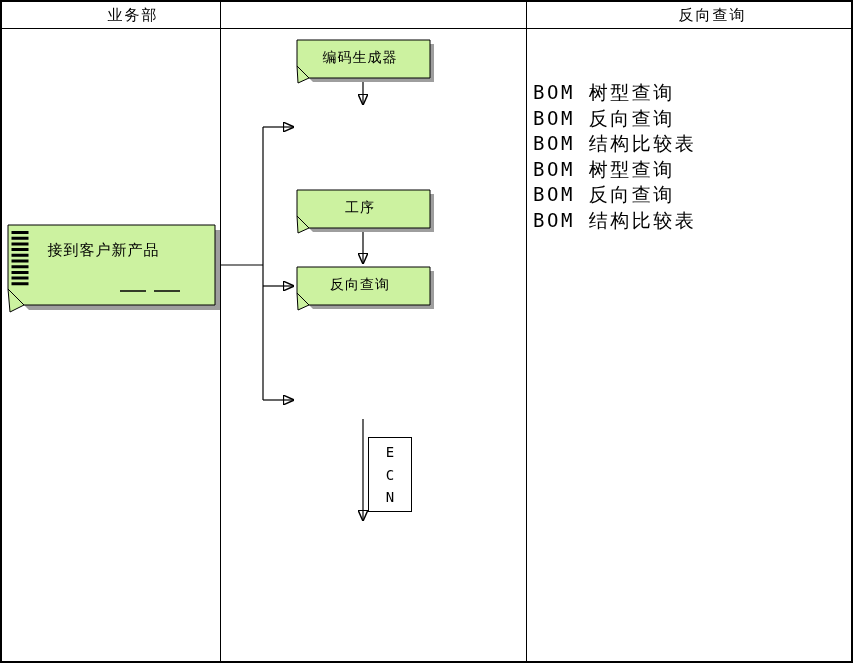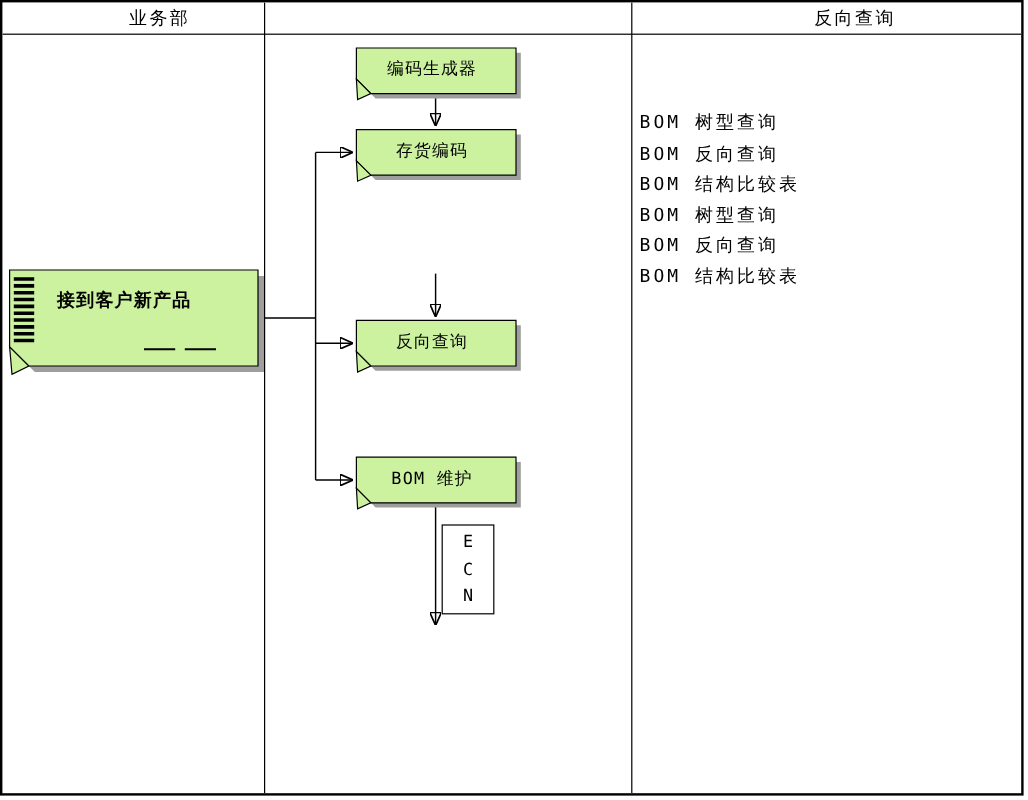--- a/index.html
+++ b/index.html
@@ -24,42 +24,42 @@
     position:absolute; top:0; height:26px; line-height:26px;
     text-align:center; font-size:15px; letter-spacing:2px;padding-left:44px;
   }
   
   .connectors { position:absolute; left:0; top:0; width:853px; height:663px; pointer-events:none; }
   .connectors path { stroke:var(--line_color,#000); stroke-width:1.2; fill:none; }
   
   .node { position:absolute; }
   .node svg { position:absolute; left:0; top:0; overflow:visible; }
   .small { width:126px; height:38px; }
-  .big   { width:167px; height:80px;font-weight:bold; }
+  .big   { width:167px; height:80px; }
   .shape-shadow { fill:var(--shadow_color,#9e9e9e); }
   .shape-body   { fill:var(--node_fill,#ccf2a0); stroke:var(--border,#000); stroke-width:1; }
   .coil   { stroke:var(--border,#000); }
   .marks  { stroke:var(--border,#000); fill:none; }
   .node-label {
     position:absolute; inset:0;
     display:flex; align-items:center; justify-content:center;
     font-size:14px; letter-spacing:1px; padding-bottom:3px;
   }
   .big .node-label { padding-left:24px; font-size:15px; align-items:flex-start; padding-top:16px; }
   
   .ecn-box {
     position:absolute; left:366px; top:435px; width:44px; height:75px;
     background:#fff; border:1px solid #000;
     display:flex; flex-direction:column; align-items:center; justify-content:space-evenly;
     font-size:14px;
   }
   
   .reports {
     position:absolute; left:531px; top:78px;
-    font-size:15px; line-height:25.5px; letter-spacing:2.5px;margin-top:10px;
+    font-size:19px; line-height:25.5px; letter-spacing:2.5px;
   }
 </style>
 </head>
 <body>
 
 <div class="canvas">
 
   <div class="vline" style="left:218px"></div>
   <div class="vline" style="left:524px"></div>
   <div class="hline" style="top:26px"></div>
@@ -96,47 +96,39 @@
 
   <div class="node small" style="left:295px; top:38px">
     <svg width="133" height="38">
       <polygon class="shape-shadow" points="4,4 137,4 137,42 16,42 4,30"></polygon>
       <polygon class="shape-body" points="0,0 133,0 133,38 12,38 0,26"></polygon>
       <polygon class="shape-body" points="0,26 12,38 1,43"></polygon>
     </svg>
     <div class="node-label">编码生成器</div>
   </div>
 
-  <div class="node small" style="left:295px; top:106px">
+
+  <div class="node small" style="left:295px; top:188px">
     <svg width="133" height="38">
       <polygon class="shape-shadow" points="4,4 137,4 137,42 16,42 4,30"></polygon>
       <polygon class="shape-body" points="0,0 133,0 133,38 12,38 0,26"></polygon>
       <polygon class="shape-body" points="0,26 12,38 1,43"></polygon>
     </svg>
-    <div class="node-label">存货编码</div>
+    <div class="node-label">工序</div>
   </div>
-
 
   <div class="node small" style="left:295px; top:265px">
     <svg width="133" height="38">
       <polygon class="shape-shadow" points="4,4 137,4 137,42 16,42 4,30"></polygon>
       <polygon class="shape-body" points="0,0 133,0 133,38 12,38 0,26"></polygon>
       <polygon class="shape-body" points="0,26 12,38 1,43"></polygon>
     </svg>
     <div class="node-label">反向查询</div>
   </div>
 
-  <div class="node small" style="left:295px; top:379px">
-    <svg width="133" height="38">
-      <polygon class="shape-shadow" points="4,4 137,4 137,42 16,42 4,30"></polygon>
-      <polygon class="shape-body" points="0,0 133,0 133,38 12,38 0,26"></polygon>
-      <polygon class="shape-body" points="0,26 12,38 1,43"></polygon>
-    </svg>
-    <div class="node-label">BOM 维护</div>
-  </div>
 
 
   <div class="ecn-box">
     <span>E</span>
     <span>C</span>
     <span>N</span>
   </div>
 
   <div class="reports">
     <div class="report-item">BOM 树型查询</div>

